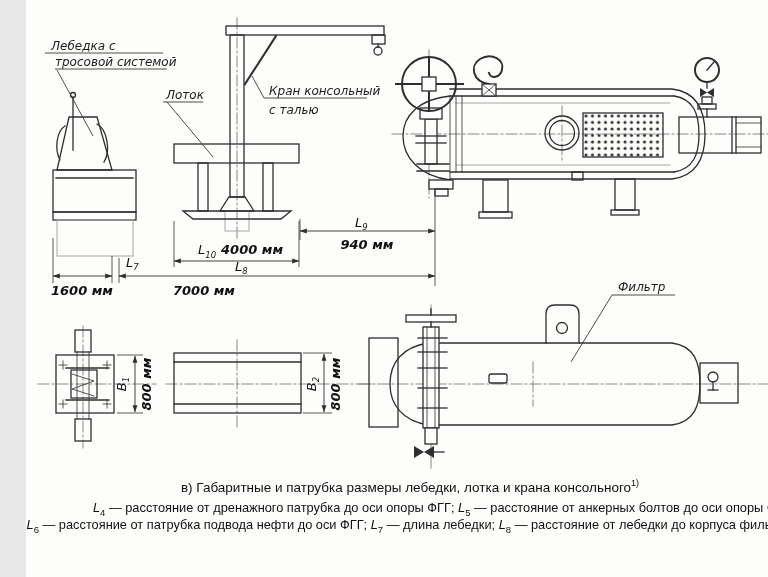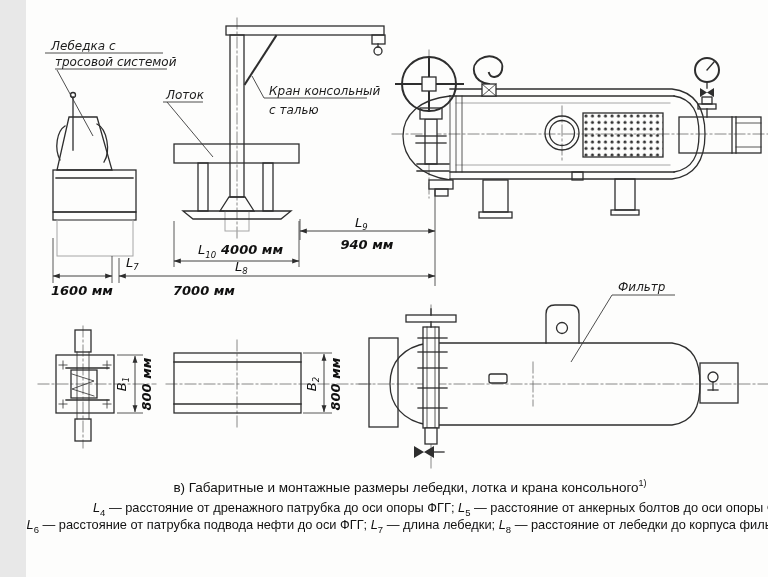--- a/index.html
+++ b/index.html
@@ -289,21 +289,21 @@
     </g>
   </g>
   <g>
     <text class="lbl" x="592" y="291">Фильтр</text>
     <line class="ldr" x1="586" y1="295" x2="649" y2="295"></line>
     <line class="ldr" x1="586" y1="295" x2="545" y2="362"></line>
   </g>
 </svg>
 
 <div class="caption">
-  <span>в) Габаритные и монтажные размеры лебедки, лотка и крана консольного</span><sup>1)</sup>
+  <span>в) Габаритные и патрубка размеры лебедки, лотка и крана консольного</span><sup>1)</sup>
 </div>
 
 <div class="footnotes">
       <div class="fn-line"><span class="sym">L</span><sub>4</sub> — расстояние от дренажного патрубка до оси опоры ФГГ; <span class="sym">L</span><sub>5</sub> — расстояние от анкерных болтов до оси опоры ФГГ;</div>
       <div class="fn-line"><span class="sym">L</span><sub>6</sub> — расстояние от патрубка подвода нефти до оси ФГГ; <span class="sym">L</span><sub>7</sub> — длина лебедки; <span class="sym">L</span><sub>8</sub> — расстояние от лебедки до корпуса фильтра;</div>
     </div>
 
 </div>
 
 </body></html>

